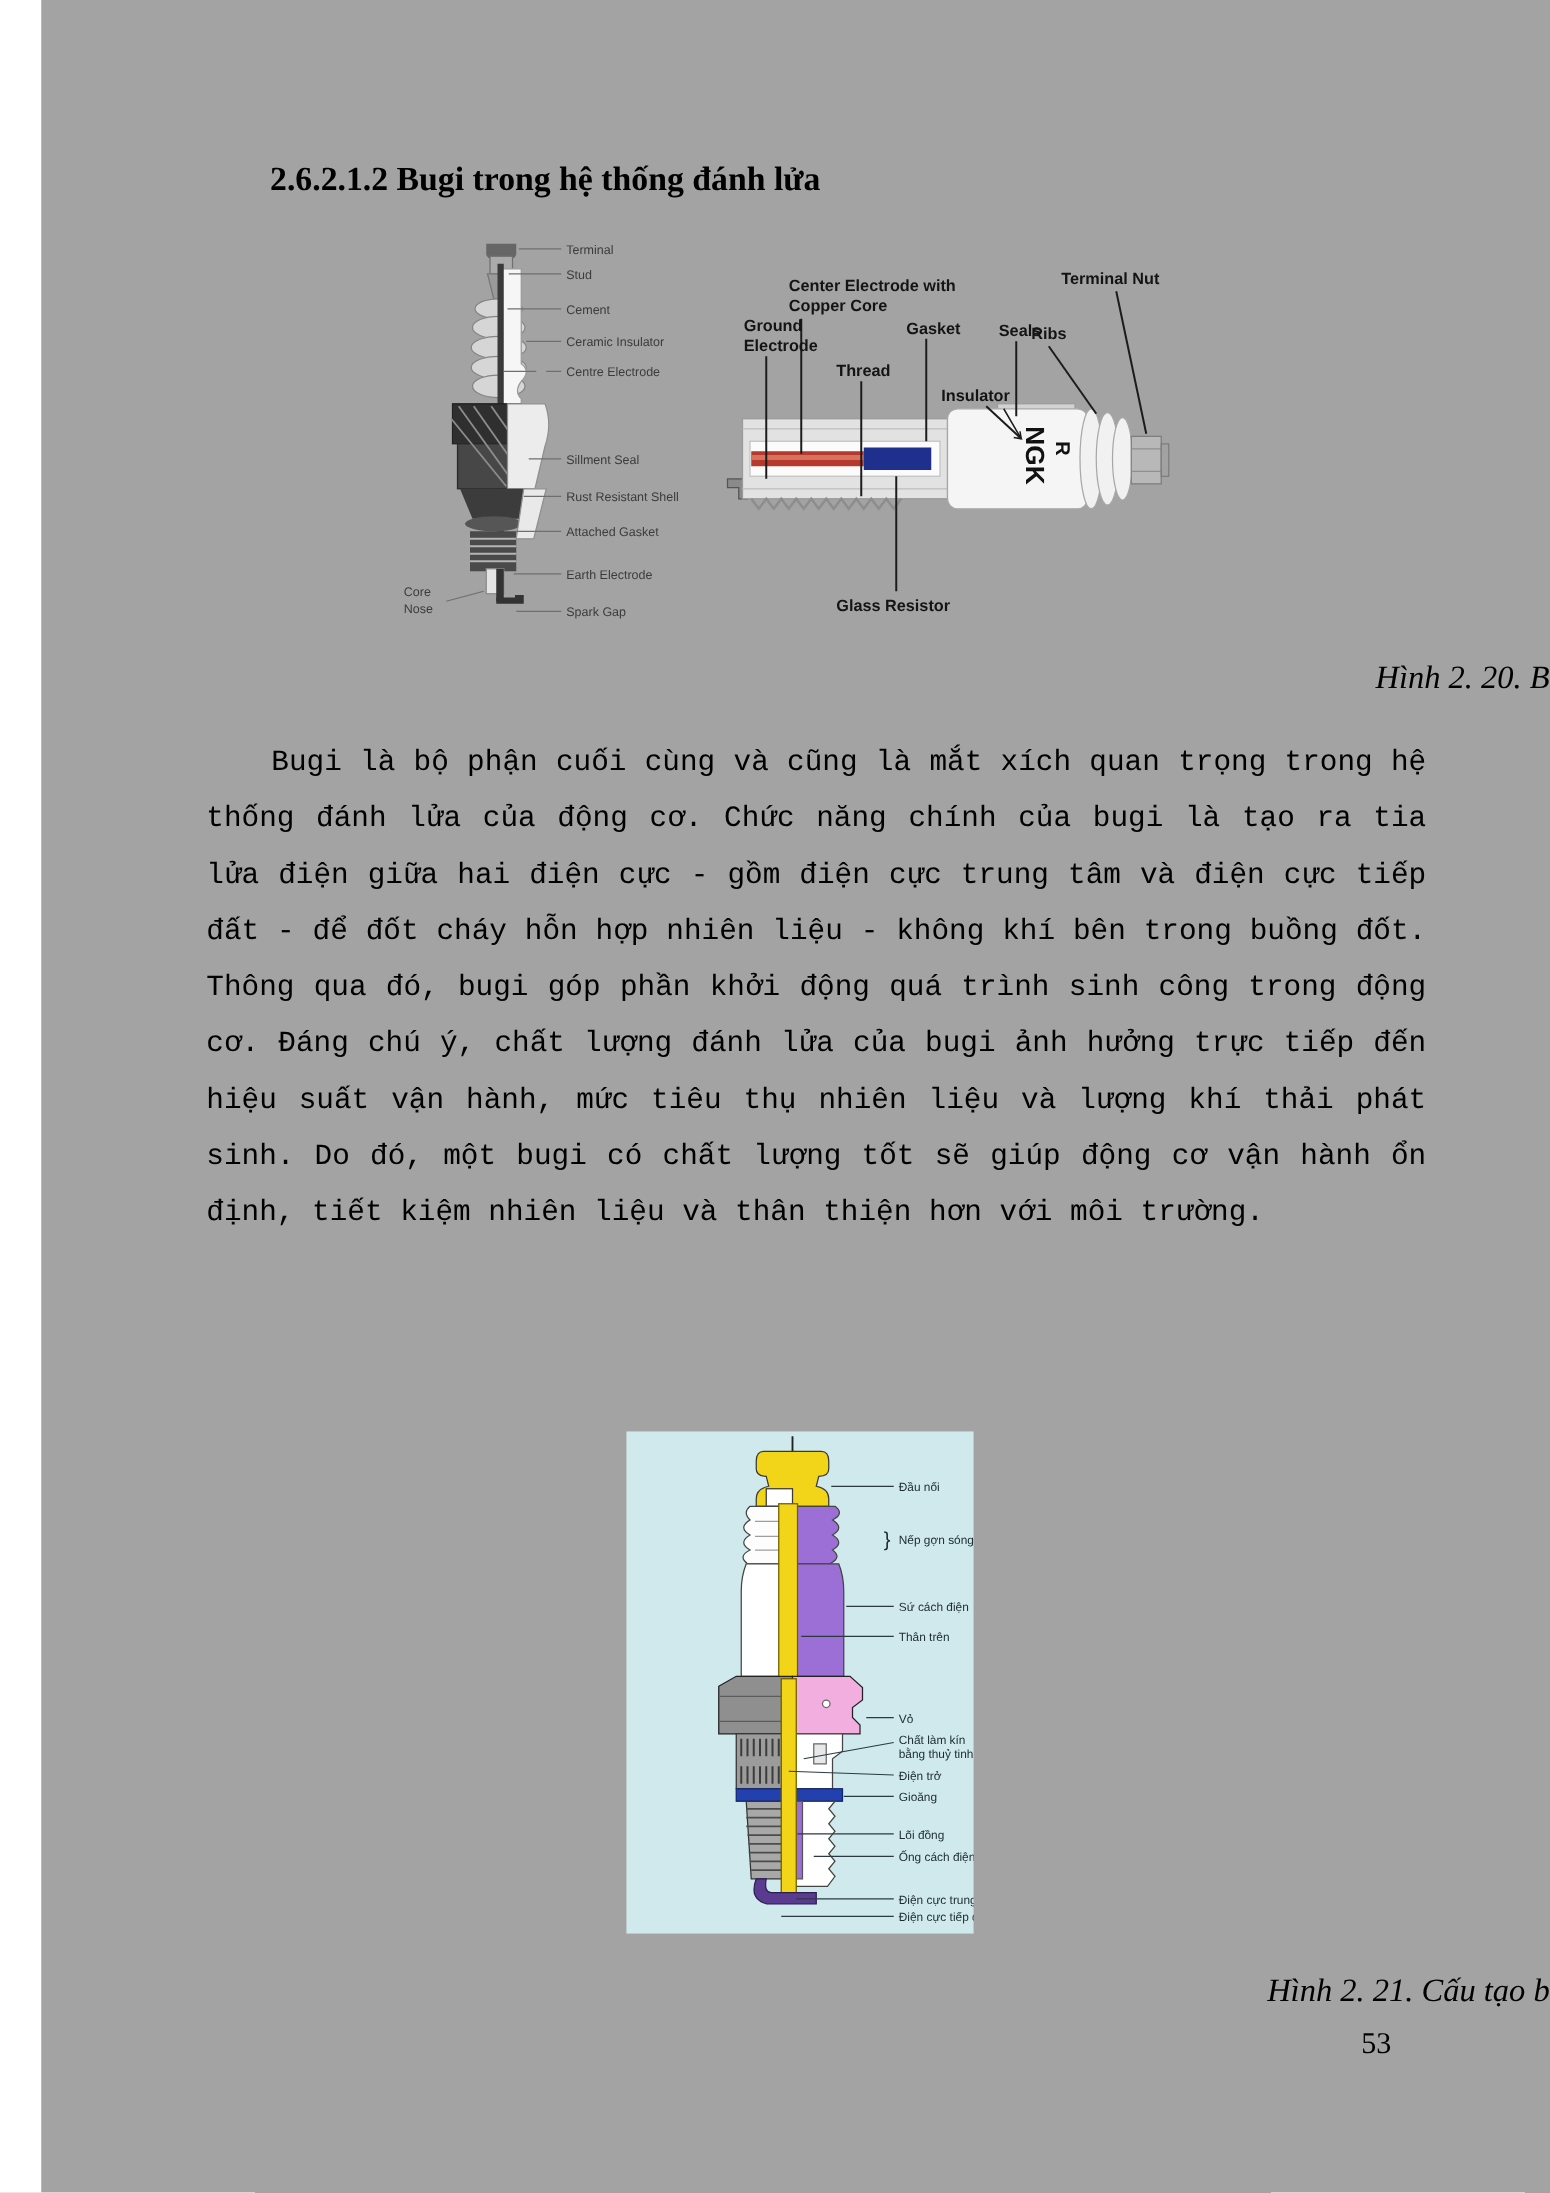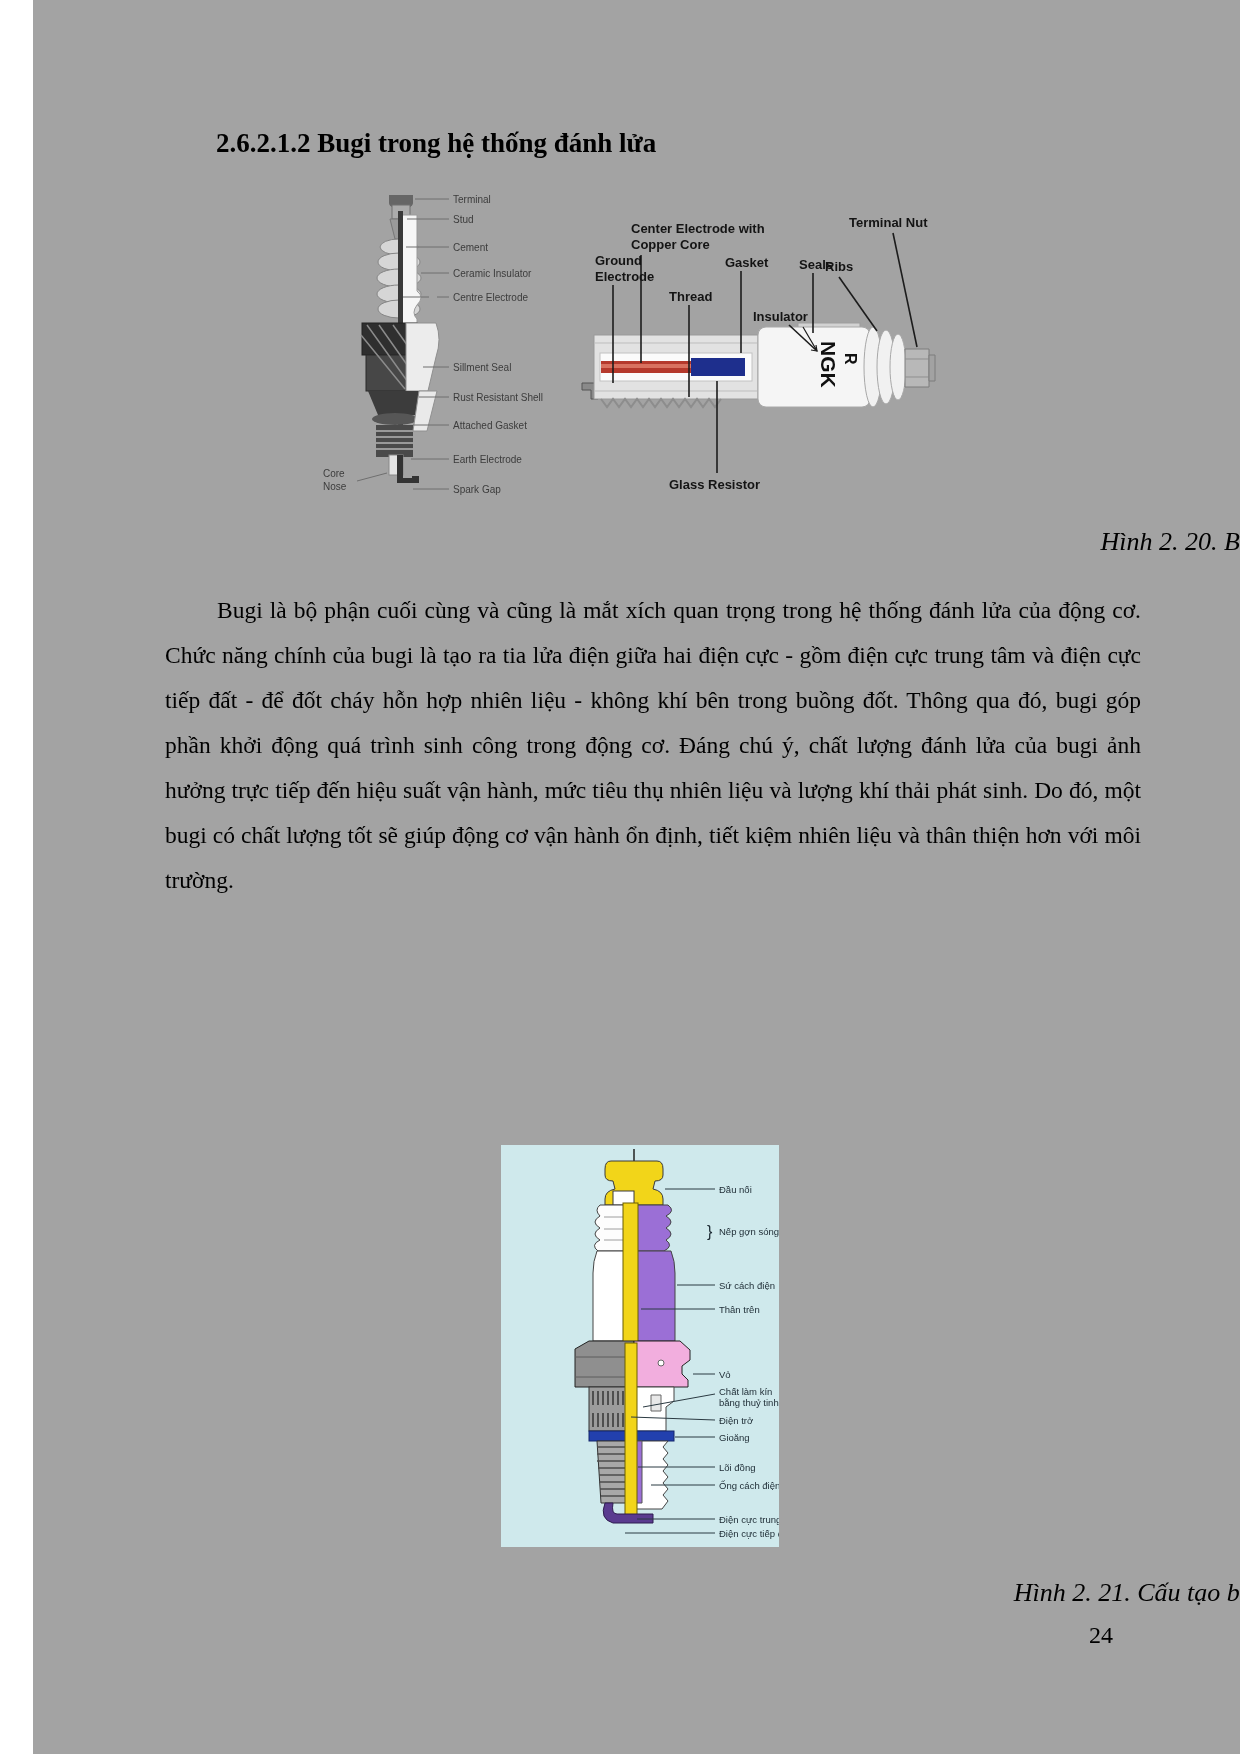--- a/index.html
+++ b/index.html
@@ -36,20 +36,21 @@
   .caption2{ top:1578px; }
   .bodytext{
     position:absolute;
     left:132px;
     width:976px;
     font-size:23.5px;
     line-height:45px;
     text-align:justify;
     text-indent:52px;
     margin:0;
+    font-family:Liberation Mono, monospace;
   }
   .para1{ top:588px; }
   .para2{ top:984px; }
   .figure2{
     position:absolute;
     left:468px; top:1145px;
     width:256px; height:402px;
   }
   .pagenum{
     position:absolute;
@@ -274,15 +275,15 @@
         <text class="fig2-label" x="218" y="326">Lõi đồng</text>
         <text class="fig2-label" x="218" y="344">Ống cách điện</text>
         <text class="fig2-label" x="218" y="378">Điện cực trung tâm</text>
         <text class="fig2-label" x="218" y="392">Điện cực tiếp đất</text>
       </g>
     </svg>
   </div>
 
   <div class="caption caption2">Hình 2. 21. Cấu tạo bugi</div>
 
-  <div class="pagenum">24</div>
+  <div class="pagenum">53</div>
 
 </div>
 
 </body></html>

